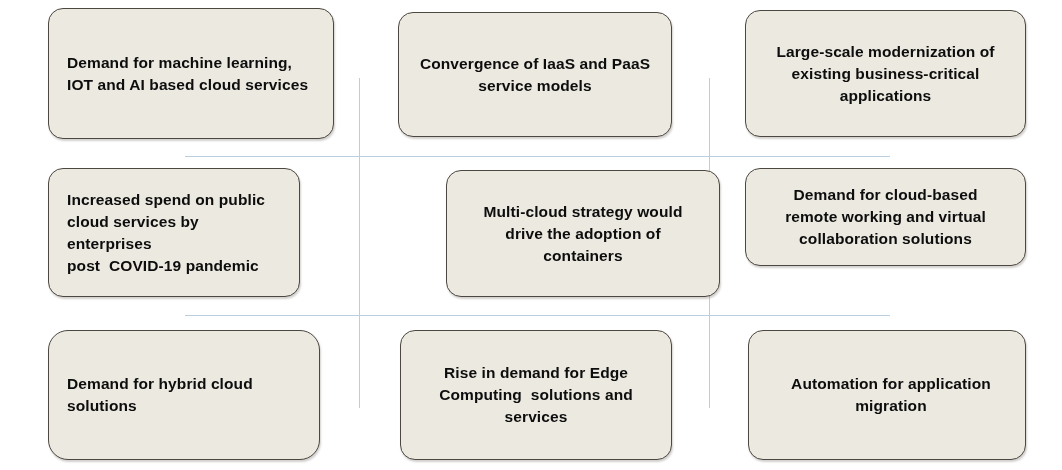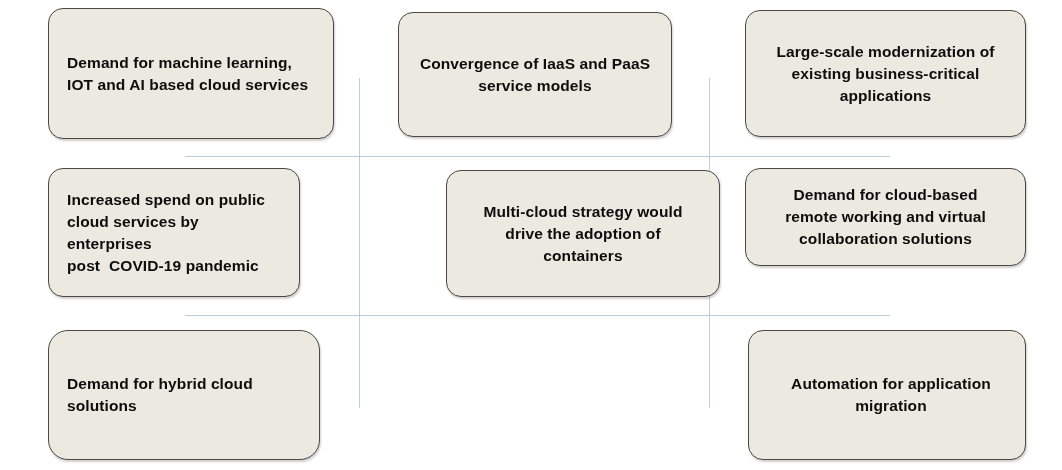--- a/index.html
+++ b/index.html
@@ -122,18 +122,23 @@
   <div class="card align-center" id="card-r2c3">
     <span class="card-text">Demand for cloud-based
 remote working and virtual
 collaboration solutions</span>
   </div>
 
   <div class="card align-left" id="card-r3c1">
     <span class="card-text">Demand for hybrid cloud
 solutions</span>
   </div>
+  <div class="card align-center" id="card-r3c2">
+    <span class="card-text">Rise in demand for Edge
+Computing  solutions and
+services</span>
+  </div>
   <div class="card align-center" id="card-r3c3">
     <span class="card-text">Automation for application
 migration</span>
   </div>
 
 </div>
 
 </body></html>

